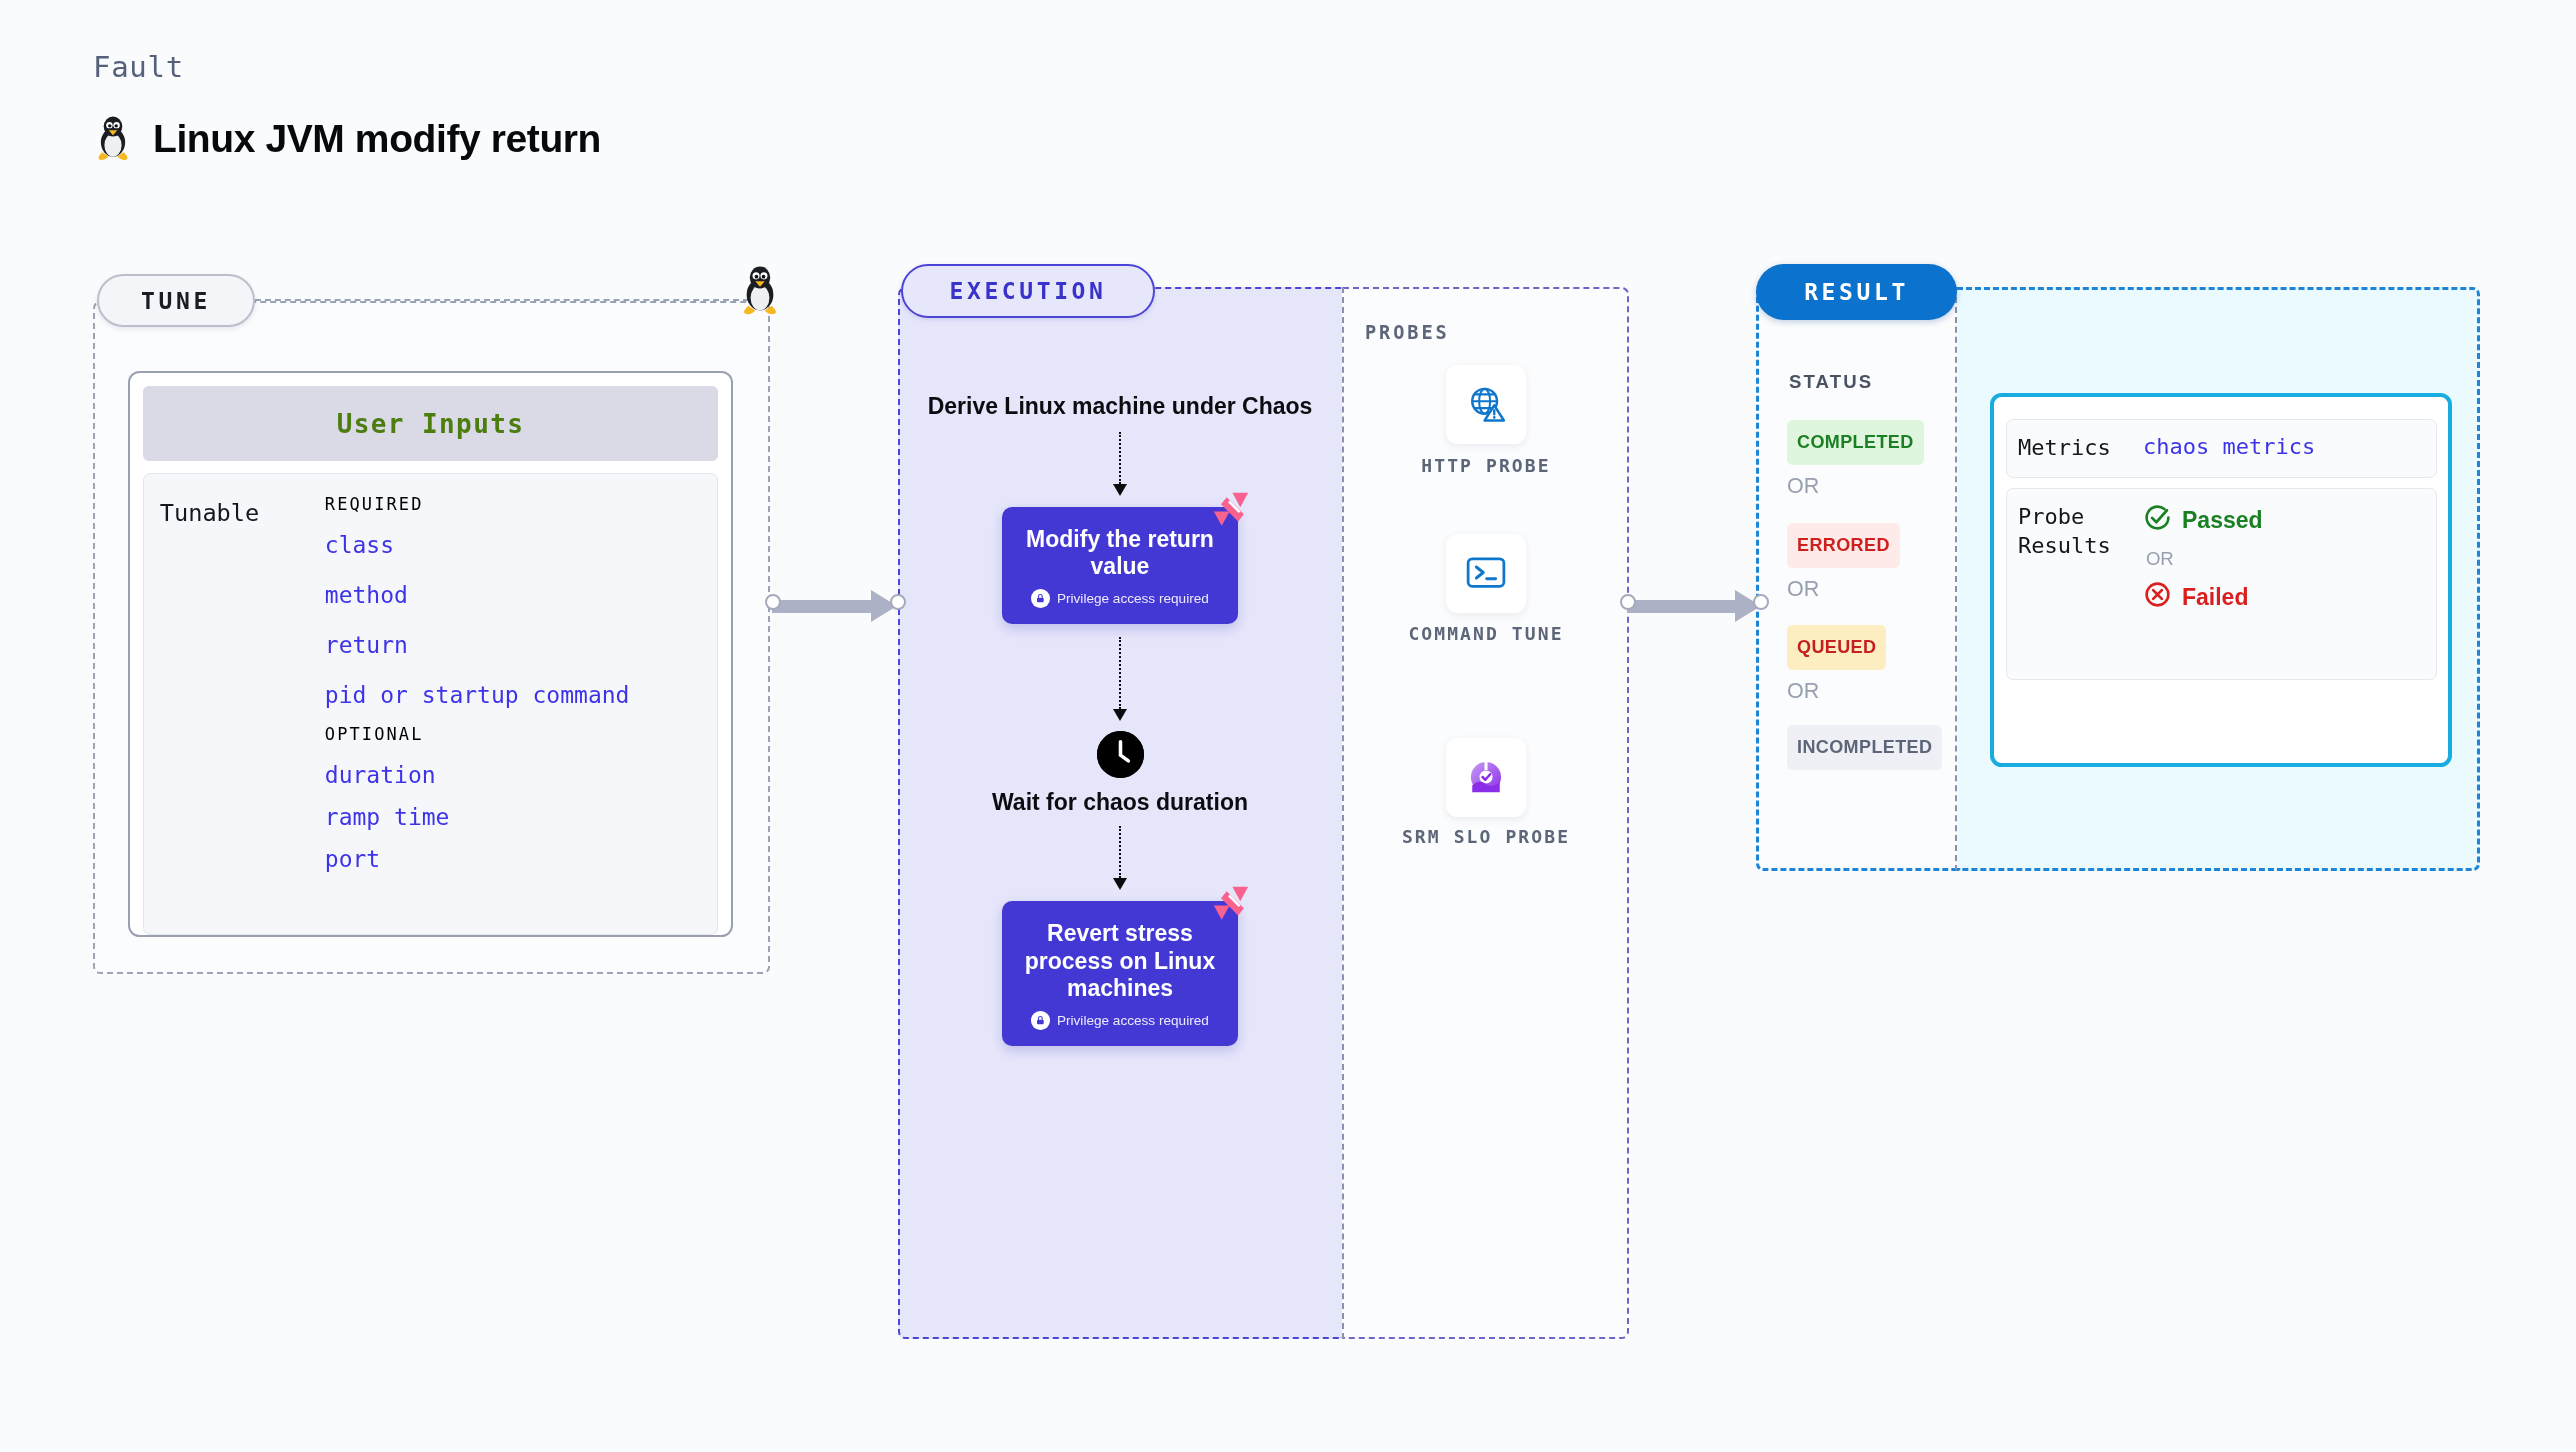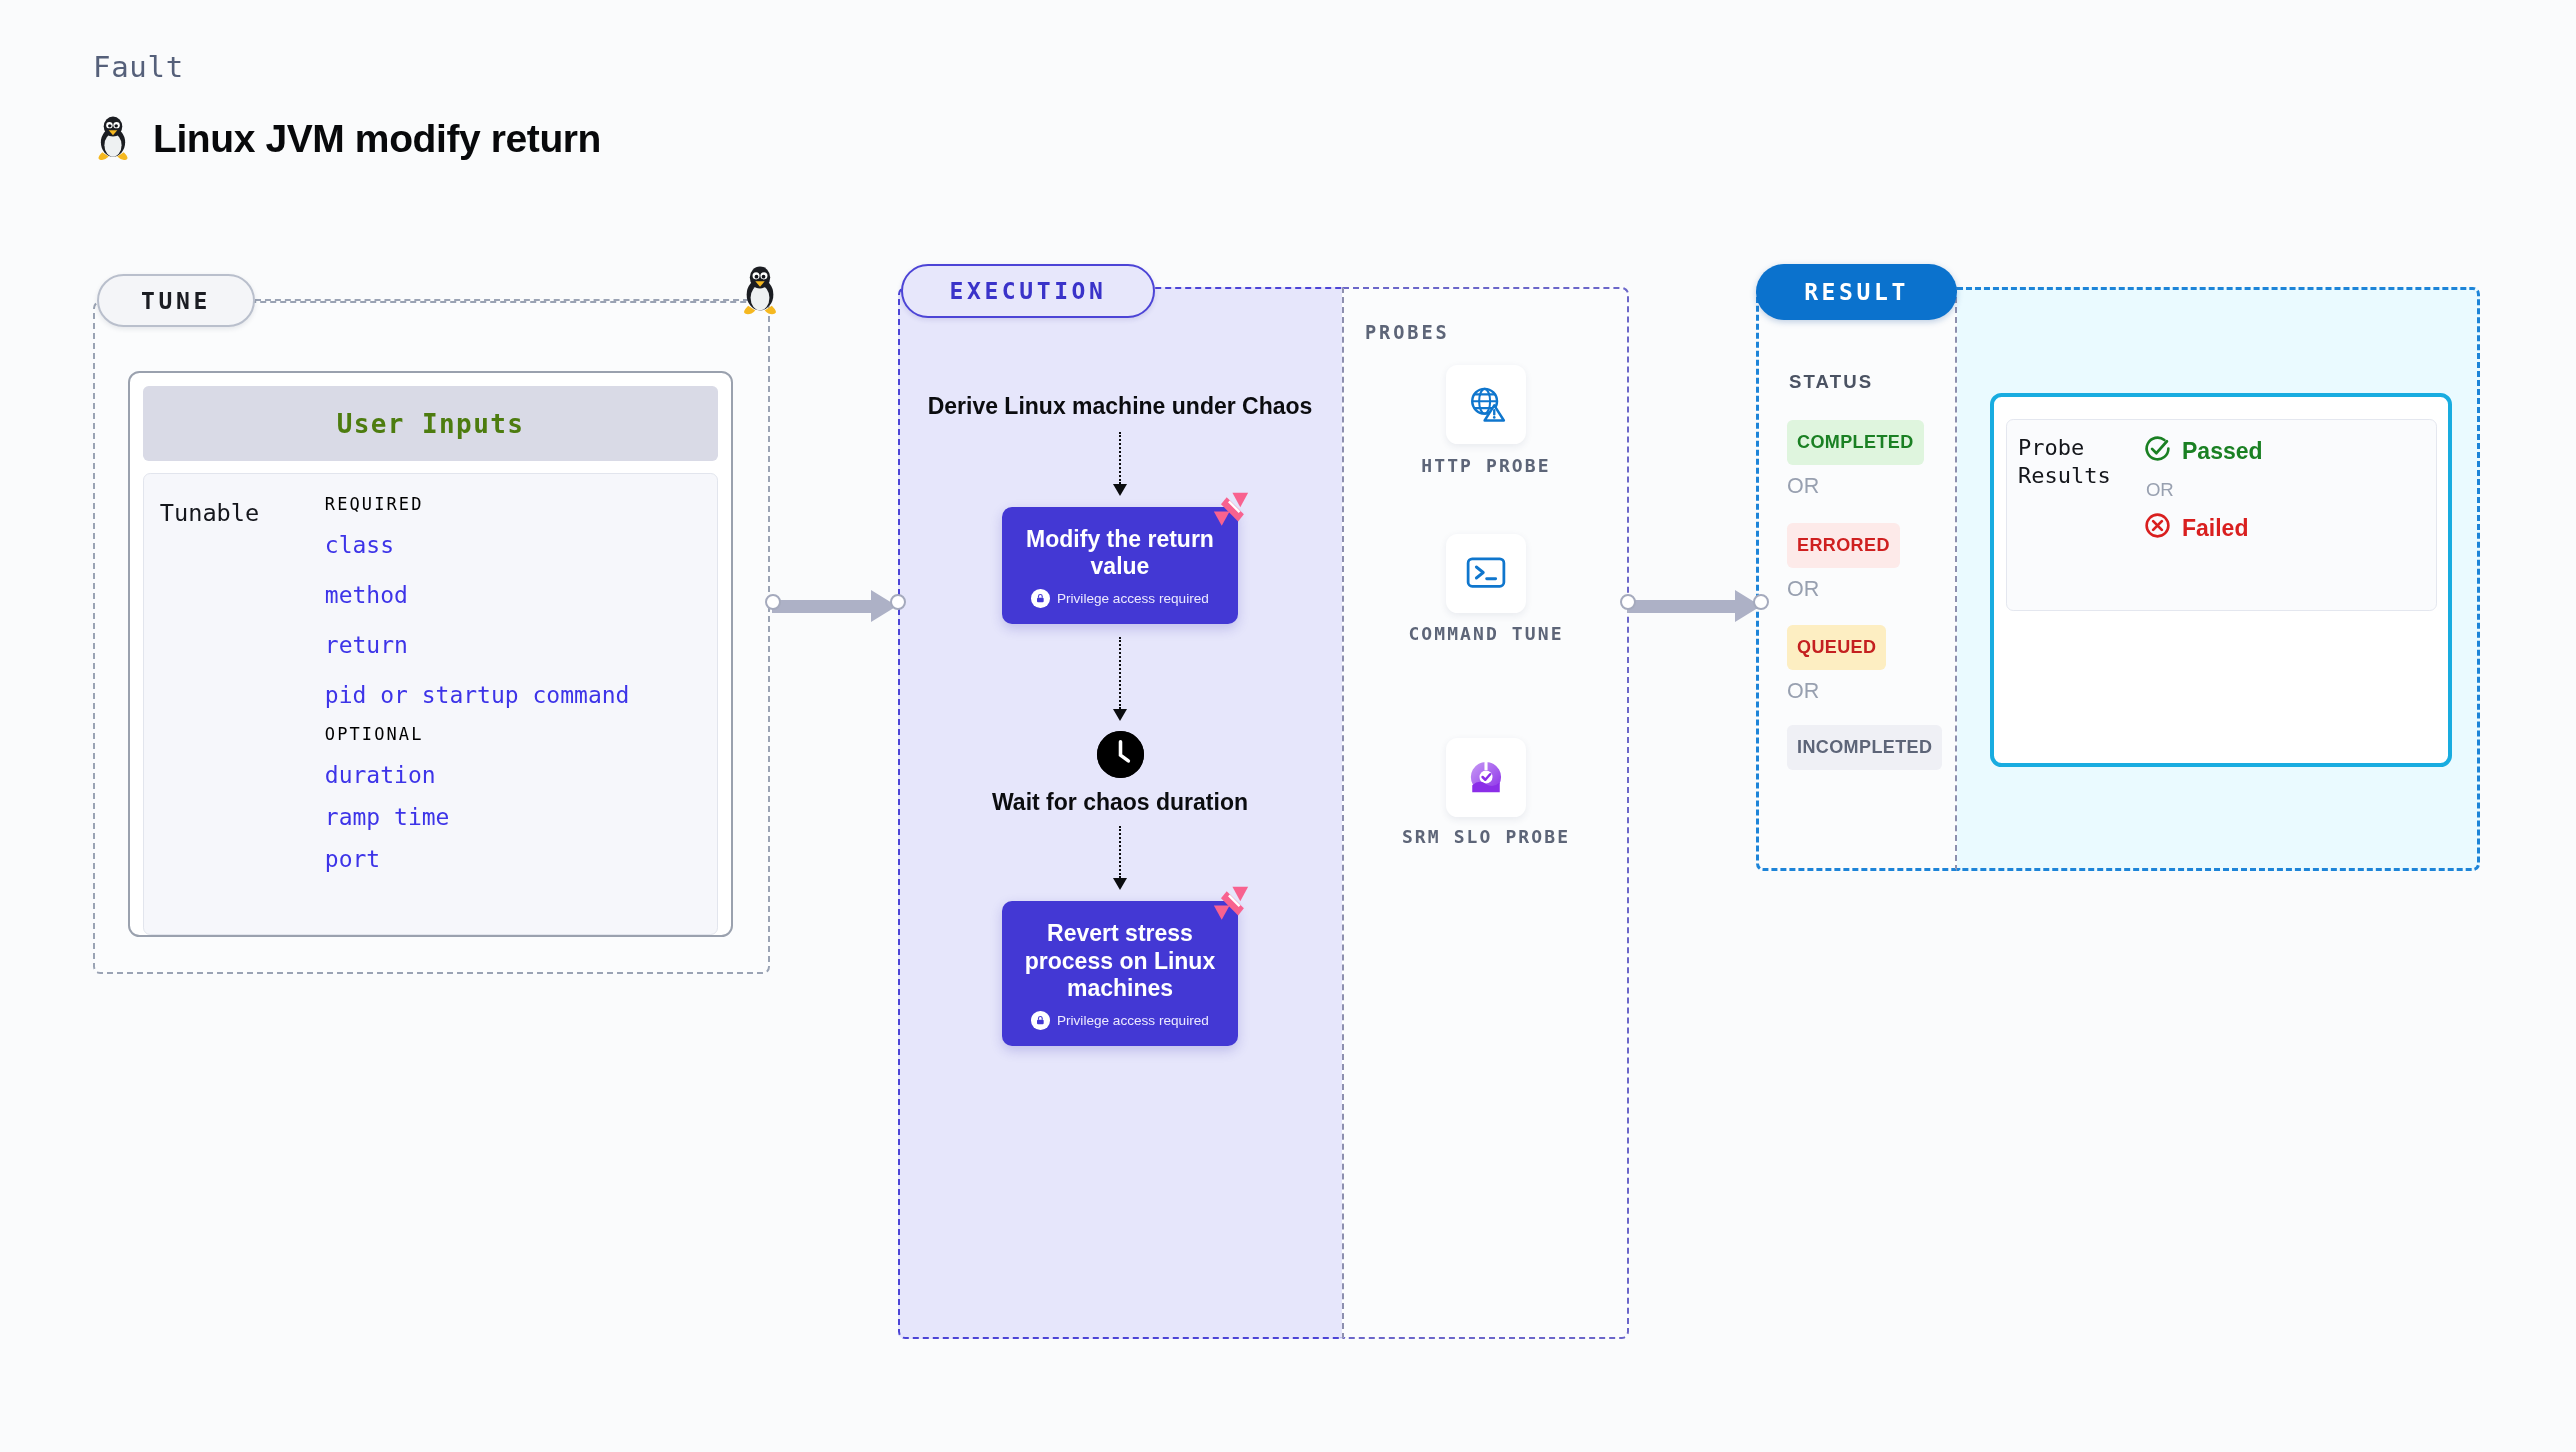--- a/index.html
+++ b/index.html
@@ -466,20 +466,24 @@
   <div class="badge" style="top:420px; color:#1a8023; background:#dff5de;">COMPLETED</div>
   <div class="or-txt" style="top:474px;">OR</div>
   <div class="badge" style="top:523px; color:#cf2020; background:#fdeae9;">ERRORED</div>
   <div class="or-txt" style="top:577px;">OR</div>
   <div class="badge" style="top:625px; color:#c42020; background:#fdeec2;">QUEUED</div>
   <div class="or-txt" style="top:679px;">OR</div>
   <div class="badge" style="top:725px; color:#5d6578; background:#eff0f5;">INCOMPLETED</div>
 
   <div class="out-card">
 
+    <div class="out-row">
+      <div class="out-key">Metrics</div>
+      <div class="out-val-mono">chaos metrics</div>
+    </div>
 
     <div class="out-row" style="height:192px; align-items:flex-start;">
       <div class="out-key">Probe Results</div>
       <div>
         <div class="res-line" style="color:#1a8023;">
           <span>
             <svg width="29" height="29" viewBox="0 0 40 40">
               <path d="M35 20 a15 15 0 1 1 -5.5 -11.6" fill="none" stroke="#1a8023" stroke-width="3.6" stroke-linecap="round"></path>
               <path d="M12.5 20.5 L18.5 26.5 L33 10" fill="none" stroke="#1a8023" stroke-width="3.8" stroke-linecap="round" stroke-linejoin="round"></path>
             </svg>

